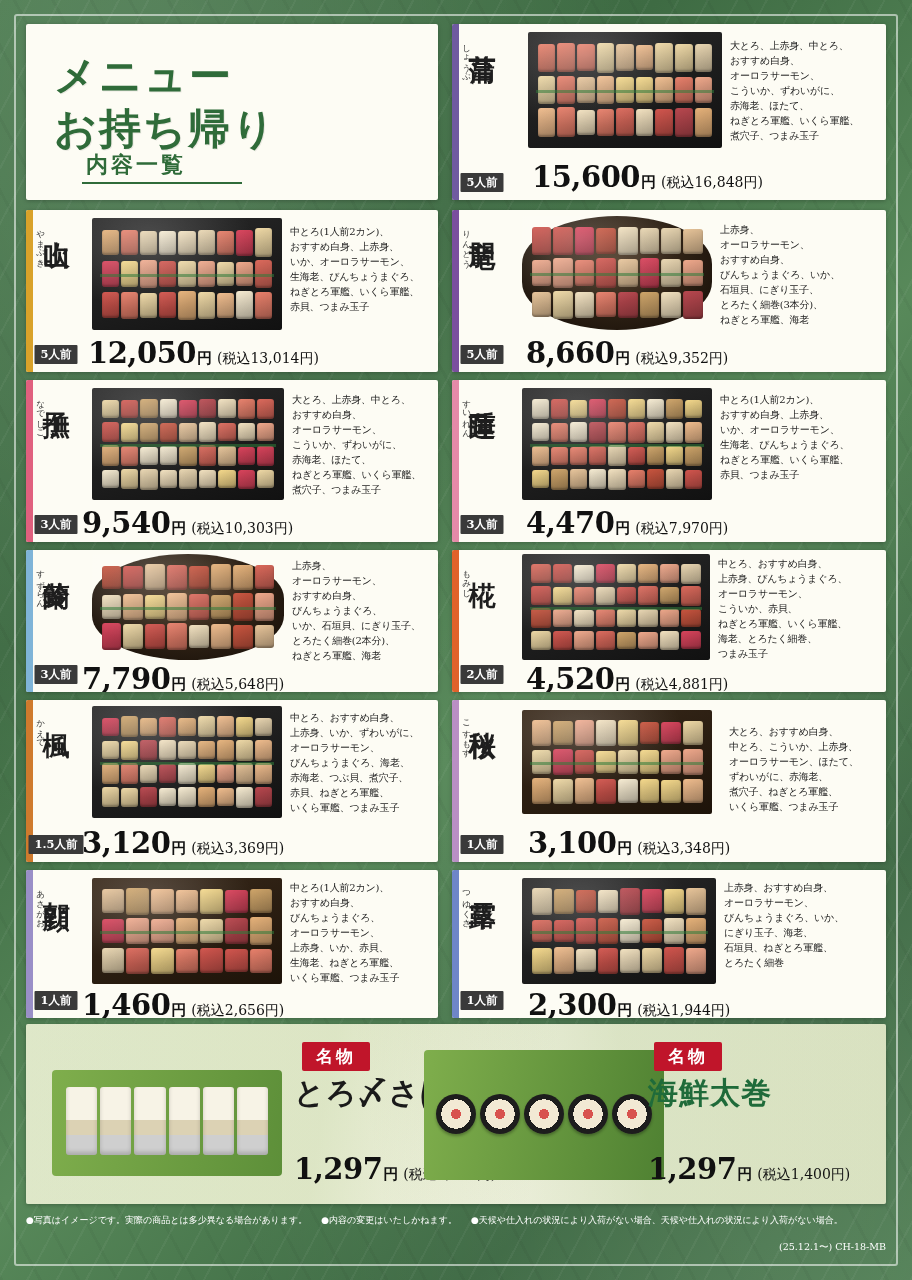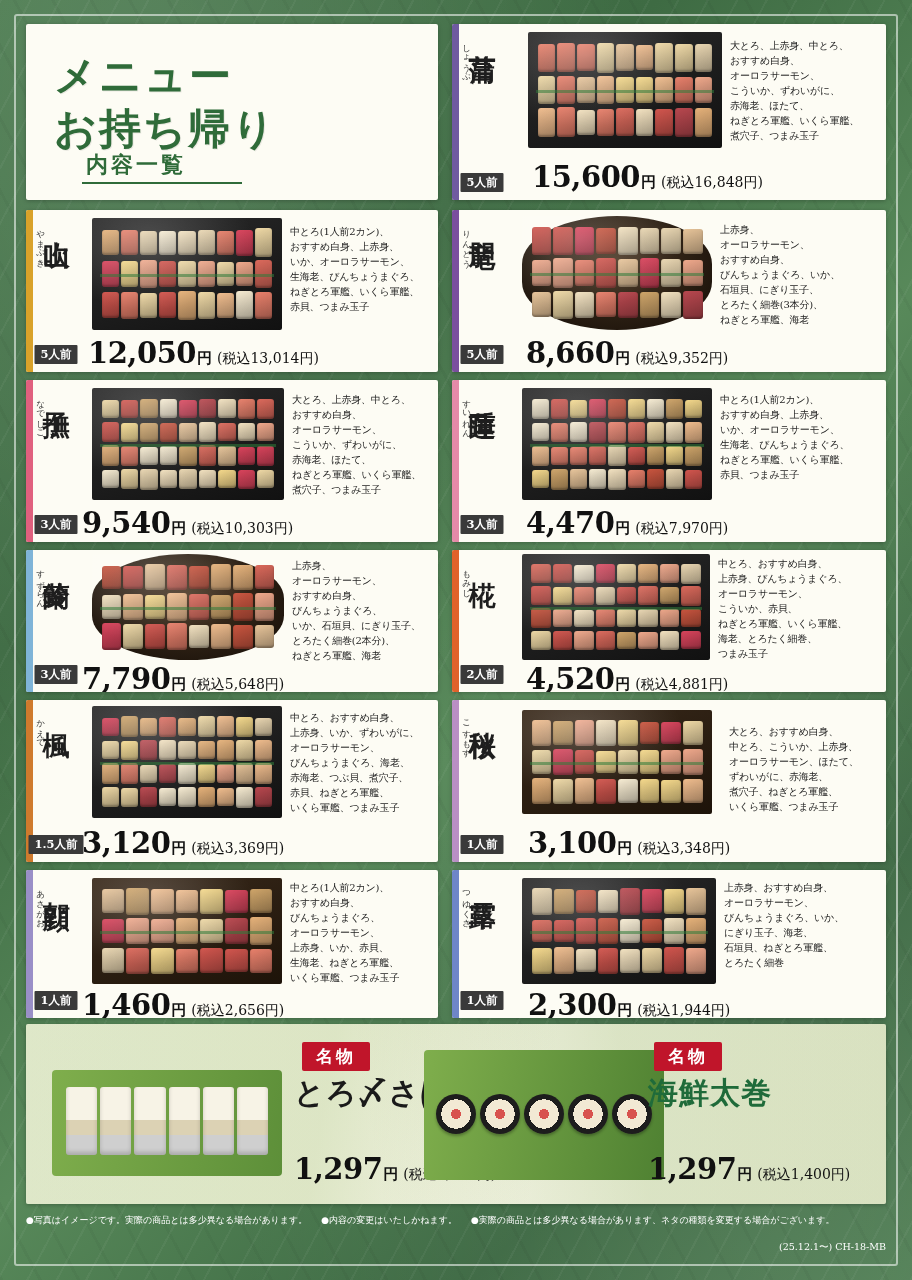--- a/index.html
+++ b/index.html
@@ -897,18 +897,18 @@
       <div class="price-row" style="left:622px;top:128px;">
         <span class="price-main">1,297</span>
         <span class="price-yen">円</span>
         <span class="price-tax">(税込1,400円)</span>
       </div>
     </div>
 
     <div class="footer">
       <span>●写真はイメージです。実際の商品とは多少異なる場合があります。</span>
       <span>●内容の変更はいたしかねます。</span>
-      <span>●実際の商品とは多少異なる場合があります、ネタの種類を変更する場合がございます。</span>
+      <span>●天候や仕入れの状況により入荷がない場合、天候や仕入れの状況により入荷がない場合。</span>
       <span class="code">(25.12.1〜) CH-18-MB</span>
     </div>
 
   </div>
 </div>
 
 </body></html>

